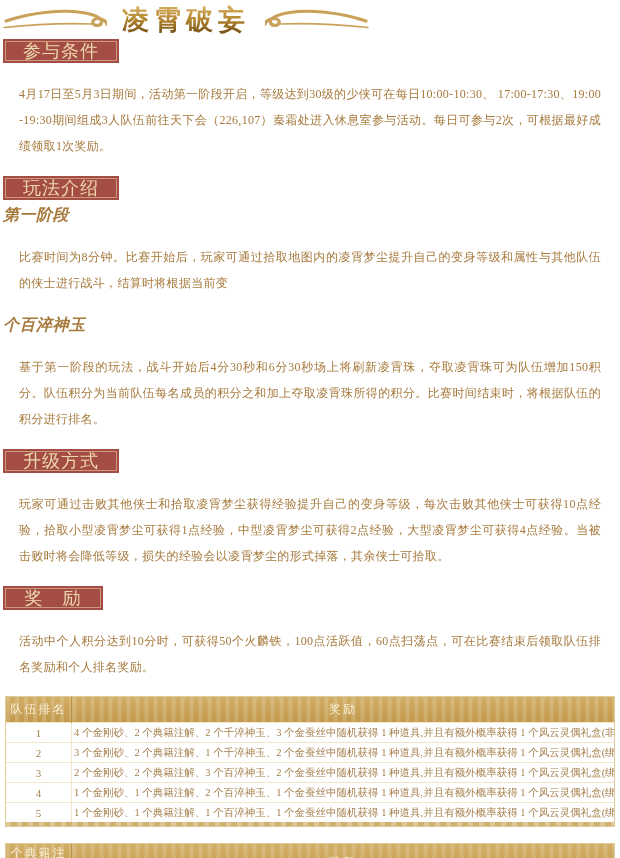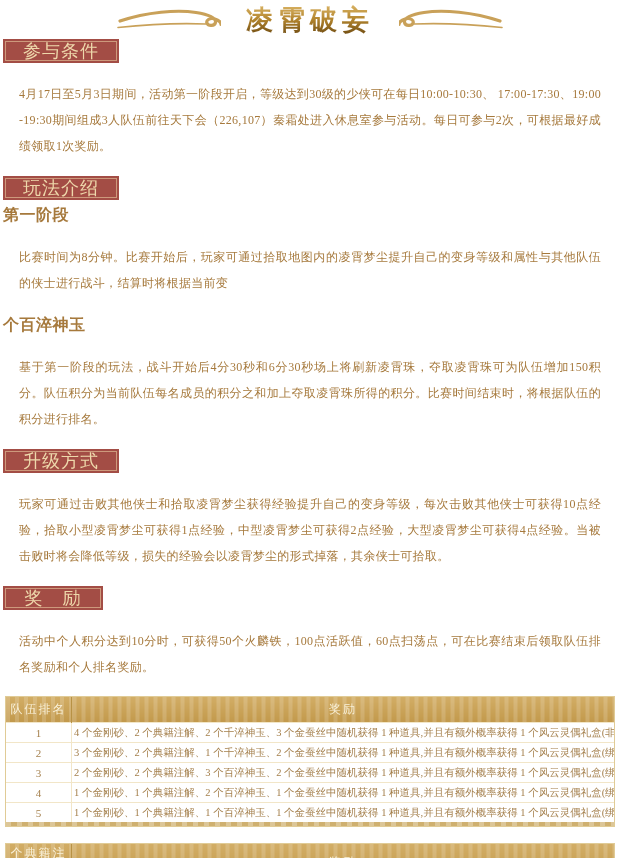--- a/index.html
+++ b/index.html
@@ -4,22 +4,22 @@
 <style>
   html, body { margin:0; padding:0; }
   body {
     width:620px; height:858px; overflow:hidden; background:#ffffff;
     font-family:"Liberation Serif", serif; position:relative;
   }
   .page { padding:0 3px; }
 
   
   .title-row {
-    display:flex; align-items:center; justify-content:center;
-    height:36px; margin-top:2px; gap:23px;
+    display:flex; align-items:center; 
+    height:36px; margin-top:2px; gap:13px;
   }
   .flourish { width:104px; height:30px; flex:0 0 auto; }
   .flourish.right { transform:scaleX(-1); }
   .title-text {
     font-size:27px; font-weight:bold; letter-spacing:5px; line-height:30px;
     background:linear-gradient(180deg,#d9b364 0%,#b3852e 48%,#6f4c12 100%);
     -webkit-background-clip:text; background-clip:text; color:transparent;
     padding:0 2px; white-space:nowrap;
   }
 
@@ -37,20 +37,21 @@
   }
 
   
   .body-p {
     margin:16px; color:#a6793c; font-size:12px; line-height:26px;
     text-align:justify; word-break:break-all; letter-spacing:0.3px;
   }
   .subhead {
     margin:0; color:#a6793c; font-size:16px; line-height:26px; font-weight:bold;
     letter-spacing:0.5px;
+    font-style:italic;
   }
 
   
   .table-wrap {
     margin:7px 2px 16px 2px;
     border:1px solid #e0cb96;
     padding-bottom:4px;
     background:
       repeating-linear-gradient(90deg, rgba(255,255,255,0.28) 0 5px, rgba(255,255,255,0) 5px 11px),
       linear-gradient(180deg,#dcc187,#cfb070);

